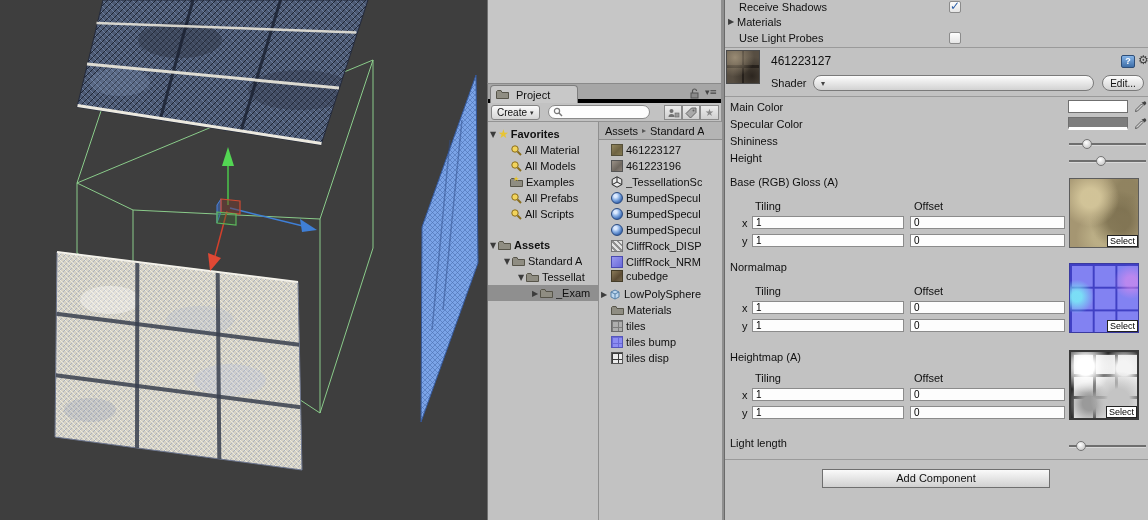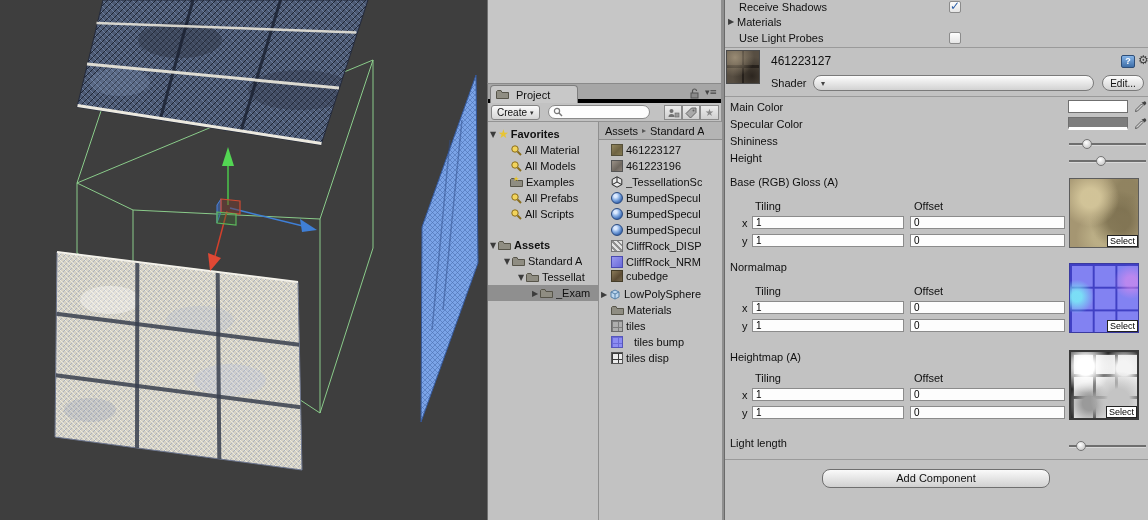--- a/index.html
+++ b/index.html
@@ -95,21 +95,21 @@
     linear-gradient(90deg,#2c2c2c 3px,transparent 3px);
     background-size:100% 100%,100% 100%,100% 100%,100% 100%,33.4% 33.4%,33.4% 33.4%;
     border:2px solid #383838;}
   .select-chip{position:absolute;right:0;bottom:0;background:#ffffff;border:1px solid #222;
     font-size:9px;padding:0 2px;line-height:10px;color:#000;}
   .tile-input{position:absolute;height:13px;background:#fdfdfd;border:1px solid #8b8b8b;box-sizing:border-box;
     font-size:10px;padding:0 0 0 3px;outline:none;font-family:"Liberation Sans",sans-serif;}
   .help-badge{position:absolute;width:14px;height:13px;border-radius:2px;background:linear-gradient(#86b5e8,#3e6ea8);
     border:1px solid #2e4e78;box-sizing:border-box;color:#fff;font-size:9px;font-weight:bold;text-align:center;line-height:11px;}
   #add-component{position:absolute;left:97px;top:469px;width:228px;height:19px;
-    background:linear-gradient(#fafafa,#d0d0d0);border:1px solid #6f6f6f;border-radius:8px;box-sizing:border-box;
+    background:linear-gradient(#fafafa,#d0d0d0);border:1px solid #6f6f6f;border-radius:0;box-sizing:border-box;
     font-size:11px;text-align:center;line-height:17px;}
 </style>
 </head>
 <body>
 
 <div id="root">
 
   <svg class="abs" style="left:0;top:0;" width="487" height="520" viewBox="0 0 487 520">
     <defs>
       <pattern id="meshDark" width="6" height="6" patternUnits="userSpaceOnUse">
@@ -372,21 +372,21 @@
       <div class="trow" style="top:180px;padding-left:12px;">
         <svg class="ticon" width="13" height="11" viewBox="0 0 13 11">
           <path d="M0.5 2.5 L0.5 9.5 L12.5 9.5 L12.5 3.5 L6 3.5 L5 1.5 L1.5 1.5 Z" fill="#8f8d82" stroke="#565449"></path>
           </svg>
         <span class="nowrap">Materials</span>
       </div>
       <div class="trow" style="top:196px;padding-left:12px;">
         <span class="icon12 tex-gridgray"></span>
         <span class="nowrap">tiles</span>
       </div>
-      <div class="trow" style="top:212px;padding-left:12px;gap:8px;">
+      <div class="trow" style="top:212px;padding-left:12px;">
         <span class="icon12 tex-normalflat"></span>
         <span class="nowrap">tiles bump</span>
       </div>
       <div class="trow" style="top:228px;padding-left:12px;">
         <span class="icon12 tex-gridwhite"></span>
         <span class="nowrap">tiles disp</span>
       </div>
     </div>
   </div>
 

